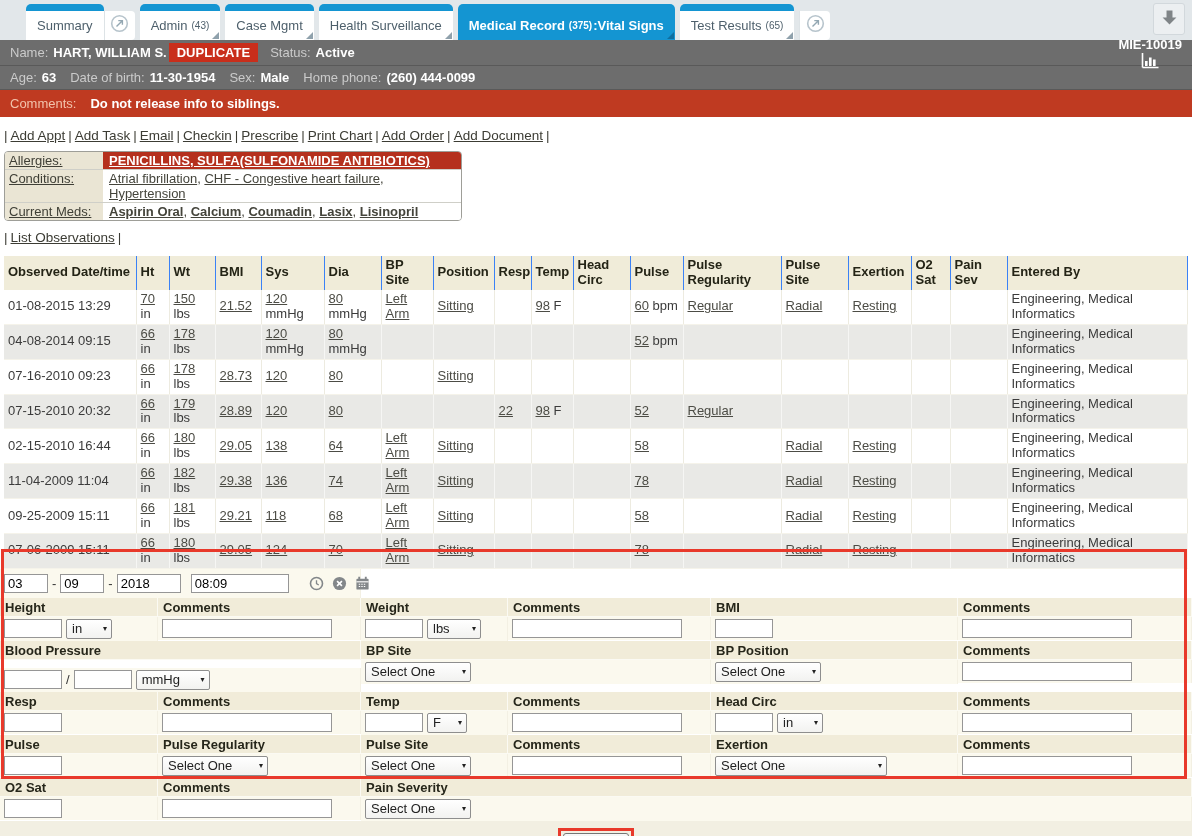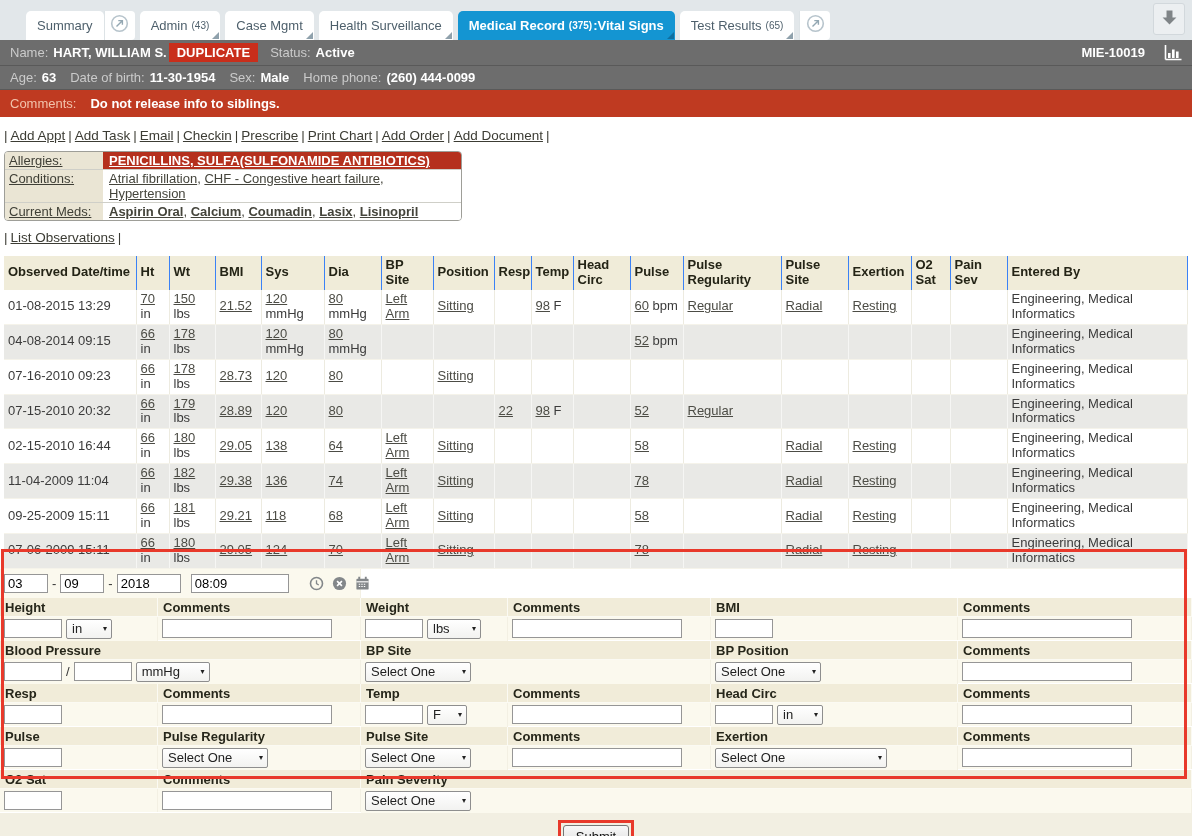--- a/index.html
+++ b/index.html
@@ -4,41 +4,41 @@
 <style>
   * { box-sizing: border-box; margin: 0; padding: 0; }
   html,body { width:1192px; }
   body { font-family:"Liberation Sans", sans-serif; background:#fff; }
   .page { position:relative; width:1192px; height:836px; overflow:hidden; background:#fff; }
 
   
   .tabbar { position:relative; height:40px; background:#e2e7ea; }
   .tabs { display:flex; align-items:flex-end; padding:4px 0 0 26px; height:40px; }
   .tabgrp { display:flex; align-items:flex-end; margin-right:5px; }
-  .tab { display:flex; flex-direction:row; border-radius:5px 5px 0 0; overflow:hidden; cursor:pointer; }
+  .tab { display:flex; flex-direction:column; border-radius:5px 5px 0 0; overflow:hidden; cursor:pointer; }
   .cap { height:7px; background:#1495d2; }
   .tbody { position:relative; background:#fff; height:29px; display:flex; align-items:center; padding:0 11px; font-size:13px; color:#4d5f6b; white-space:nowrap; }
   .tab.active .tbody { background:#1495d2; color:#fff; font-weight:bold; }
   .tbody.fold:after { content:""; position:absolute; right:1px; bottom:1px; border-style:solid; border-width:0 0 7px 7px; border-color:transparent transparent #8fa1ac transparent; }
   .tab.active .tbody.fold:after { border-color:transparent transparent #0e6fa0 transparent; }
   .cnt { font-size:10px; margin-left:4px; }
   .sfx { margin-left:1px; }
   .popseg { background:#fff; height:29px; width:31px; border-radius:0 4px 4px 0; display:flex; align-items:center; justify-content:center; border-left:1px solid #dde3e6; cursor:pointer; }
   .dl-btn { position:absolute; right:7px; top:3px; width:32px; height:32px; background:#eceff1; border:1px solid #d2d8dc; border-radius:3px; display:flex; align-items:center; justify-content:center; cursor:pointer; }
 
   
   .bar { display:flex; align-items:center; padding:0 10px; font-size:13px; }
   .bar-name { height:25px; background:#6d6d6d; }
   .bar-demo { height:24px; background:#6d6d6d; border-top:1px solid #595959; }
   .bar-comments { height:28px; background:#bf3a21; border-top:1px solid #595959; }
   .lbl { color:#cbcbcb; margin-right:5px; }
   .bar-comments .lbl { color:#f2c3ac; margin-right:14px; }
   .val { color:#fff; font-weight:bold; margin-right:14px; }
   .badge { background:#c92e1b; color:#fff; font-weight:bold; padding:2px 8px; margin:0 12px 0 2px; font-size:13px; cursor:pointer; }
-  .bar-right { margin-left:auto; display:flex; align-items:center; gap:19px; }
+  .bar-right { margin-left:auto; display:flex; align-items:center; gap:1px;flex-direction:column; }
   .bar-right .val { margin-right:0; }
 
   
   .content { padding:0 4px; background:#fff; }
   .action-links { margin-top:11px; font-size:13.5px; height:18px; }
   .action-links a, .list-obs a { color:#3c3c34; text-decoration:underline; cursor:pointer; margin:0 3px; }
   .pipe { color:#3c3c34; }
   .summary-box { margin-top:5px; width:458px; border:1px solid #9e9e98; border-radius:4px; overflow:hidden; font-size:13px; }
   .srow { display:flex; border-bottom:1px solid #cfcfc8; }
   .srow:last-child { border-bottom:none; }
@@ -504,21 +504,21 @@
           </div>
         </div>
         <div class="fcell">
           <div class="flabel">Comments</div>
           <div class="fctrl">
             <input class="fin comment" style="">
           </div>
         </div>
       </div>
       <div class="frow">
-        <div class="fcell" style="grid-column: span 2;">
+        <div class="fcell" style="grid-column: span 2; gap: 8px;">
           <div class="flabel">Blood Pressure</div>
           <div class="fctrl">
             <input class="fin num" style="">
             <span class="dash">/</span>
             <input class="fin num" style="">
             <span class="sel" style="width: 74px;">
               <span class="sel-txt">mmHg</span>
               <span class="caret">▾</span>
             </span>
           </div>

